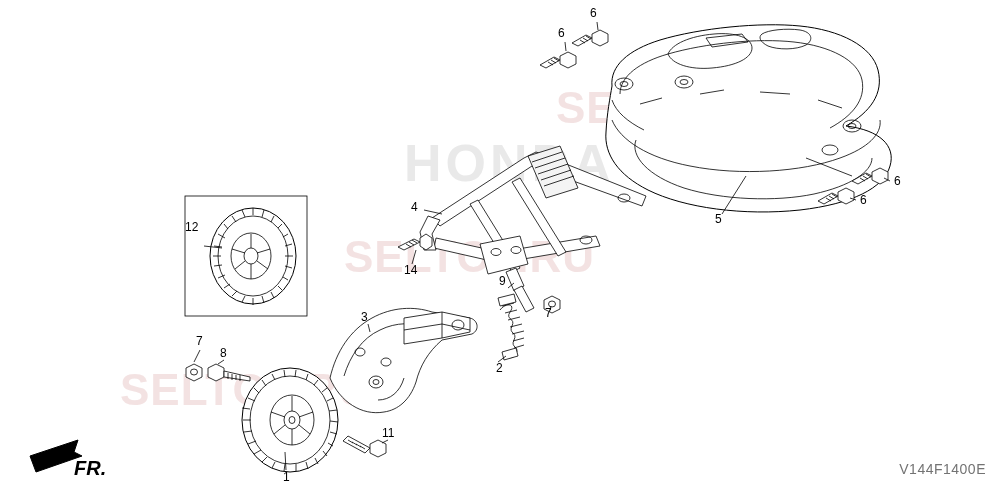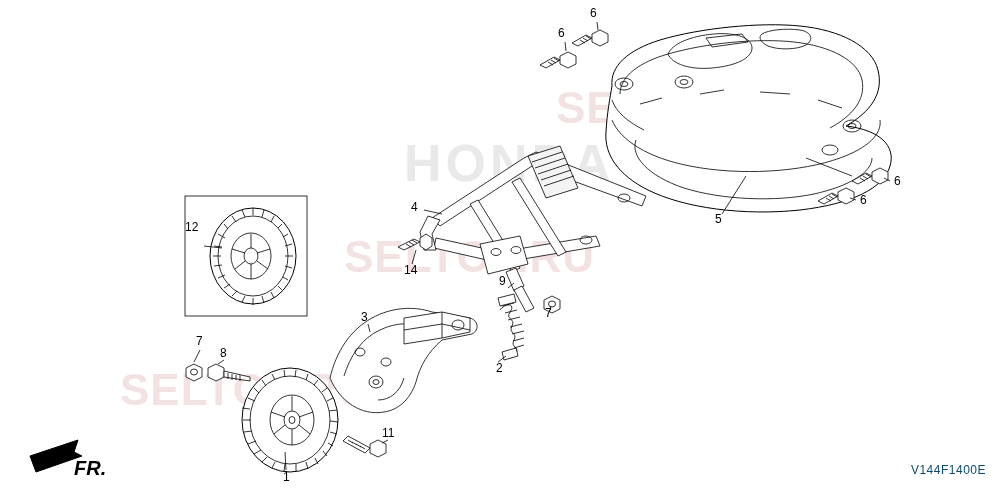--- a/index.html
+++ b/index.html
@@ -45,23 +45,23 @@
   .num {
     position: absolute;
     font-size: 12px;
     color: #000000;
     font-family: "Liberation Sans", sans-serif;
   }
   .partcode {
     position: absolute;
     right: 14px;
     bottom: 22px;
-    font-size: 12px;
+    font-size: 14px;
     letter-spacing: 0.5px;
-    color: #0c4a6e;
+    color: #737373;
   }
   .frlabel {
     position: absolute;
     left: 74px;
     top: 428px;
     font-size: 20px;
     font-weight: bold;
     font-style: italic;
     color: #000000;
     margin-top: 29px;

